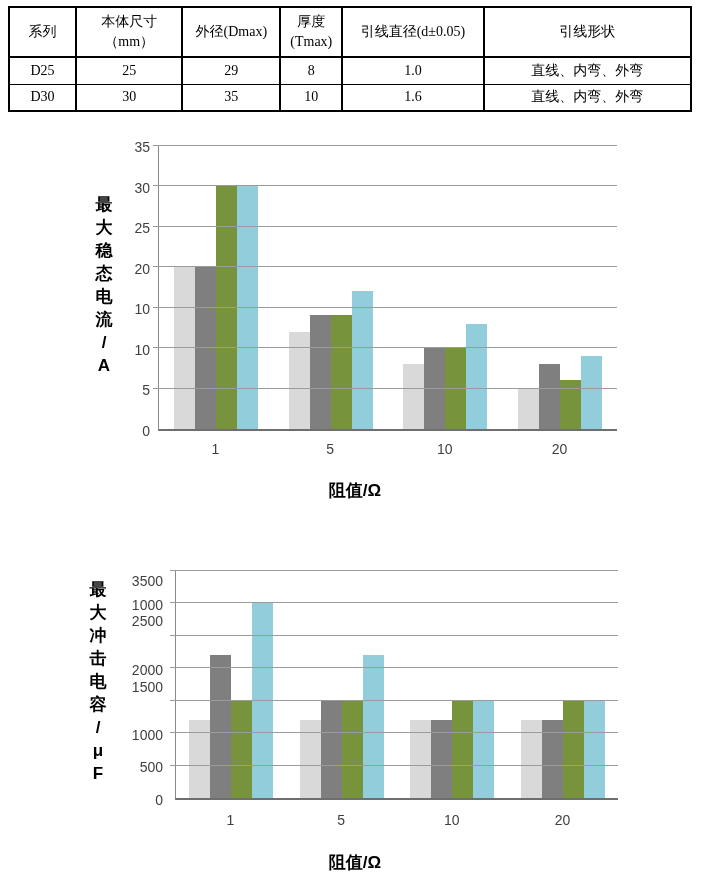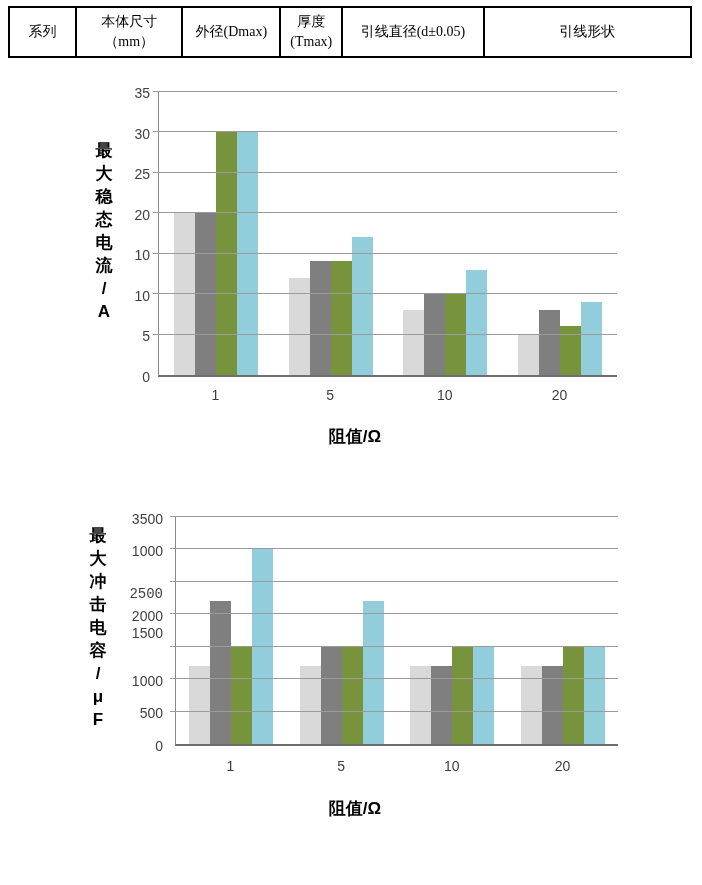--- a/index.html
+++ b/index.html
@@ -135,20 +135,36 @@
     <tr id="spec-head-row">
         <th>系列</th>
         <th>本体尺寸（mm）</th>
         <th>外径(Dmax)</th>
         <th>厚度(Tmax)</th>
         <th>引线直径(d±0.05)</th>
         <th>引线形状</th>
       </tr>
   </thead>
   <tbody id="spec-body">
+      <tr>
+        <td>D25</td>
+        <td>25</td>
+        <td>29</td>
+        <td>8</td>
+        <td>1.0</td>
+        <td>直线、内弯、外弯</td>
+      </tr>
+      <tr>
+        <td>D30</td>
+        <td>30</td>
+        <td>35</td>
+        <td>10</td>
+        <td>1.6</td>
+        <td>直线、内弯、外弯</td>
+      </tr>
     </tbody>
 </table>
 
 <div class="chart" id="chart-1">
   <div class="ylabel">
       <div>最</div>
       <div>大</div>
       <div>稳</div>
       <div>态</div>
       <div>电</div>
@@ -221,23 +237,23 @@
       <div>/</div>
       <div>μ</div>
       <div>F</div>
     </div>
   <div class="yticks">
       <div class="ytick" style="bottom: -9px;">0</div>
       <div class="ytick" style="bottom: 23.5714px;">500</div>
       <div class="ytick" style="bottom: 56.1429px;">1000</div>
       <div class="ytick" style="bottom: 104px;">1500</div>
       <div class="ytick" style="bottom: 121.286px;">2000</div>
-      <div class="ytick" style="bottom: 143px; font-family: Liberation Mono, monospace;">2500</div>
+      <div class="ytick" style="bottom: 170px;">2500</div>
       <div class="ytick" style="bottom: 186.429px;">1000</div>
-      <div class="ytick" style="bottom: 218px;">3500</div>
+      <div class="ytick" style="bottom: 210px;">3500</div>
     </div>
   <div class="plot">
     <div class="groups">
         <div class="bar-group">
           <div class="bar" style="height: 78.1714px; background: rgb(217, 217, 217);"></div>
           <div class="bar" style="height: 143.314px; background: rgb(127, 127, 127);"></div>
           <div class="bar" style="height: 97.7143px; background: rgb(119, 147, 60);"></div>
           <div class="bar" style="height: 195.429px; background: rgb(146, 205, 220);"></div>
         </div>
         <div class="bar-group">

